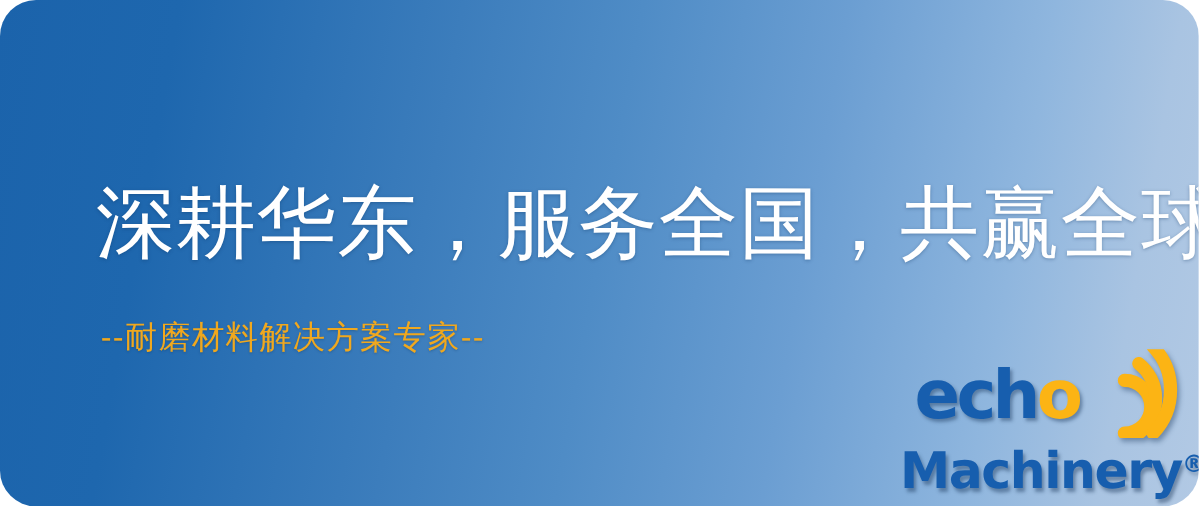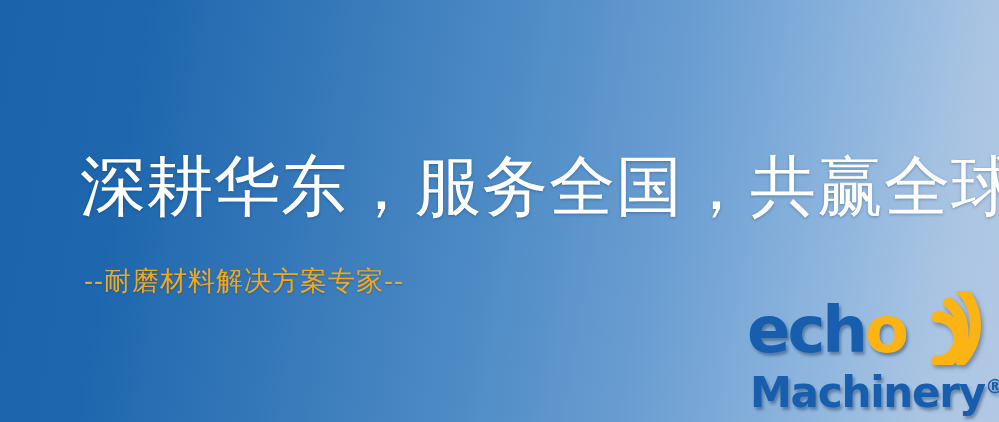--- a/index.html
+++ b/index.html
@@ -21,20 +21,21 @@
     overflow:hidden;
     background:linear-gradient(100deg,
         #1b63ab 0%,
         #1e67ae 14%,
         #3c7dbc 36%,
         #4f8cc6 50%,
         #6b9ed2 66%,
         #8fb6de 82%,
         #a9c4e2 92%,
         #b2c9e4 100%);
+    border-radius:30px;
   }
 
   
   #headline {
     position:absolute;
     left:80px;
     top:152px;
     font-family:"Liberation Serif", "DejaVu Serif", serif;
     font-size:66px;
     line-height:70px;
@@ -62,24 +63,24 @@
   #logo {
     position:absolute;
     left:742px;
     top:292px;
     width:257px;
     height:130px;
   }
 
   #logo-wordmark {
     position:absolute;
-    left:5px;
+    left:20px;
     top:-2px;
     font-family:"DejaVu Sans", sans-serif;
-    font-size:64px;
+    font-size:56px;
     font-weight:bold;
     line-height:80px;
     letter-spacing:-3px;
     color:#175eae;
     text-shadow:2px 3px 3px rgba(18,48,84,.42);
   }
   #logo-wordmark .gold {
     color:#fcb414;
   }
 

